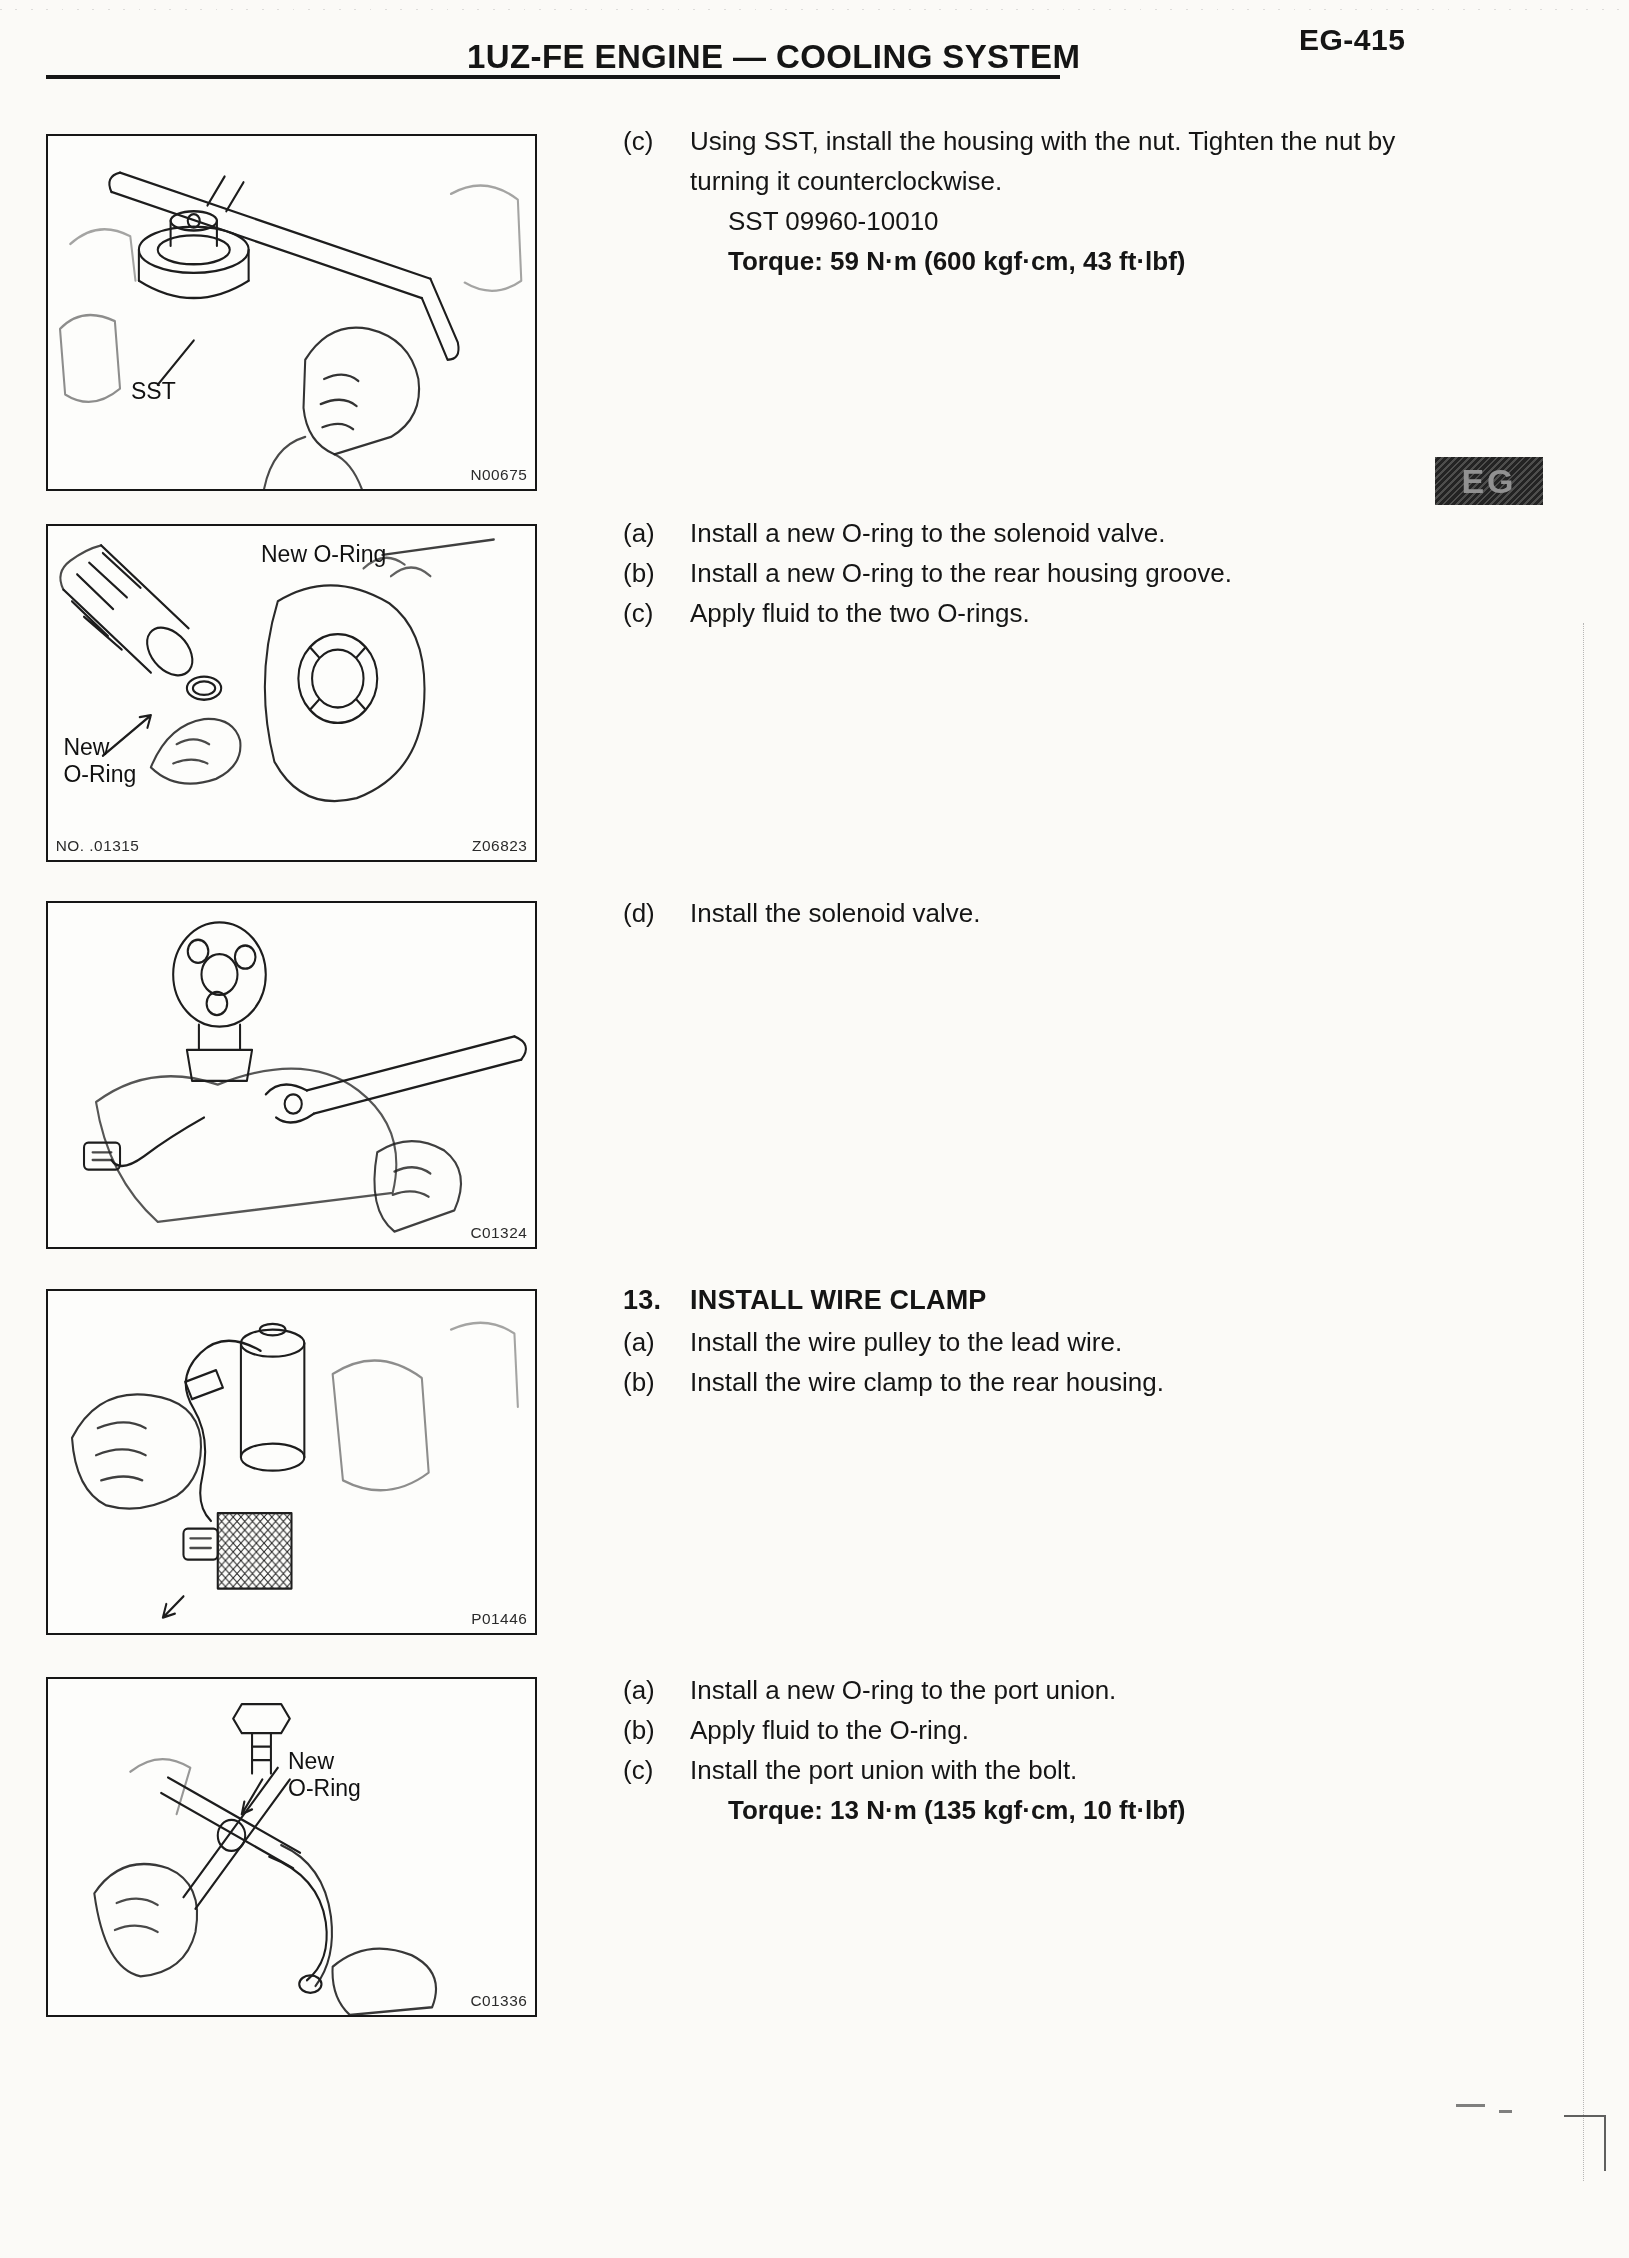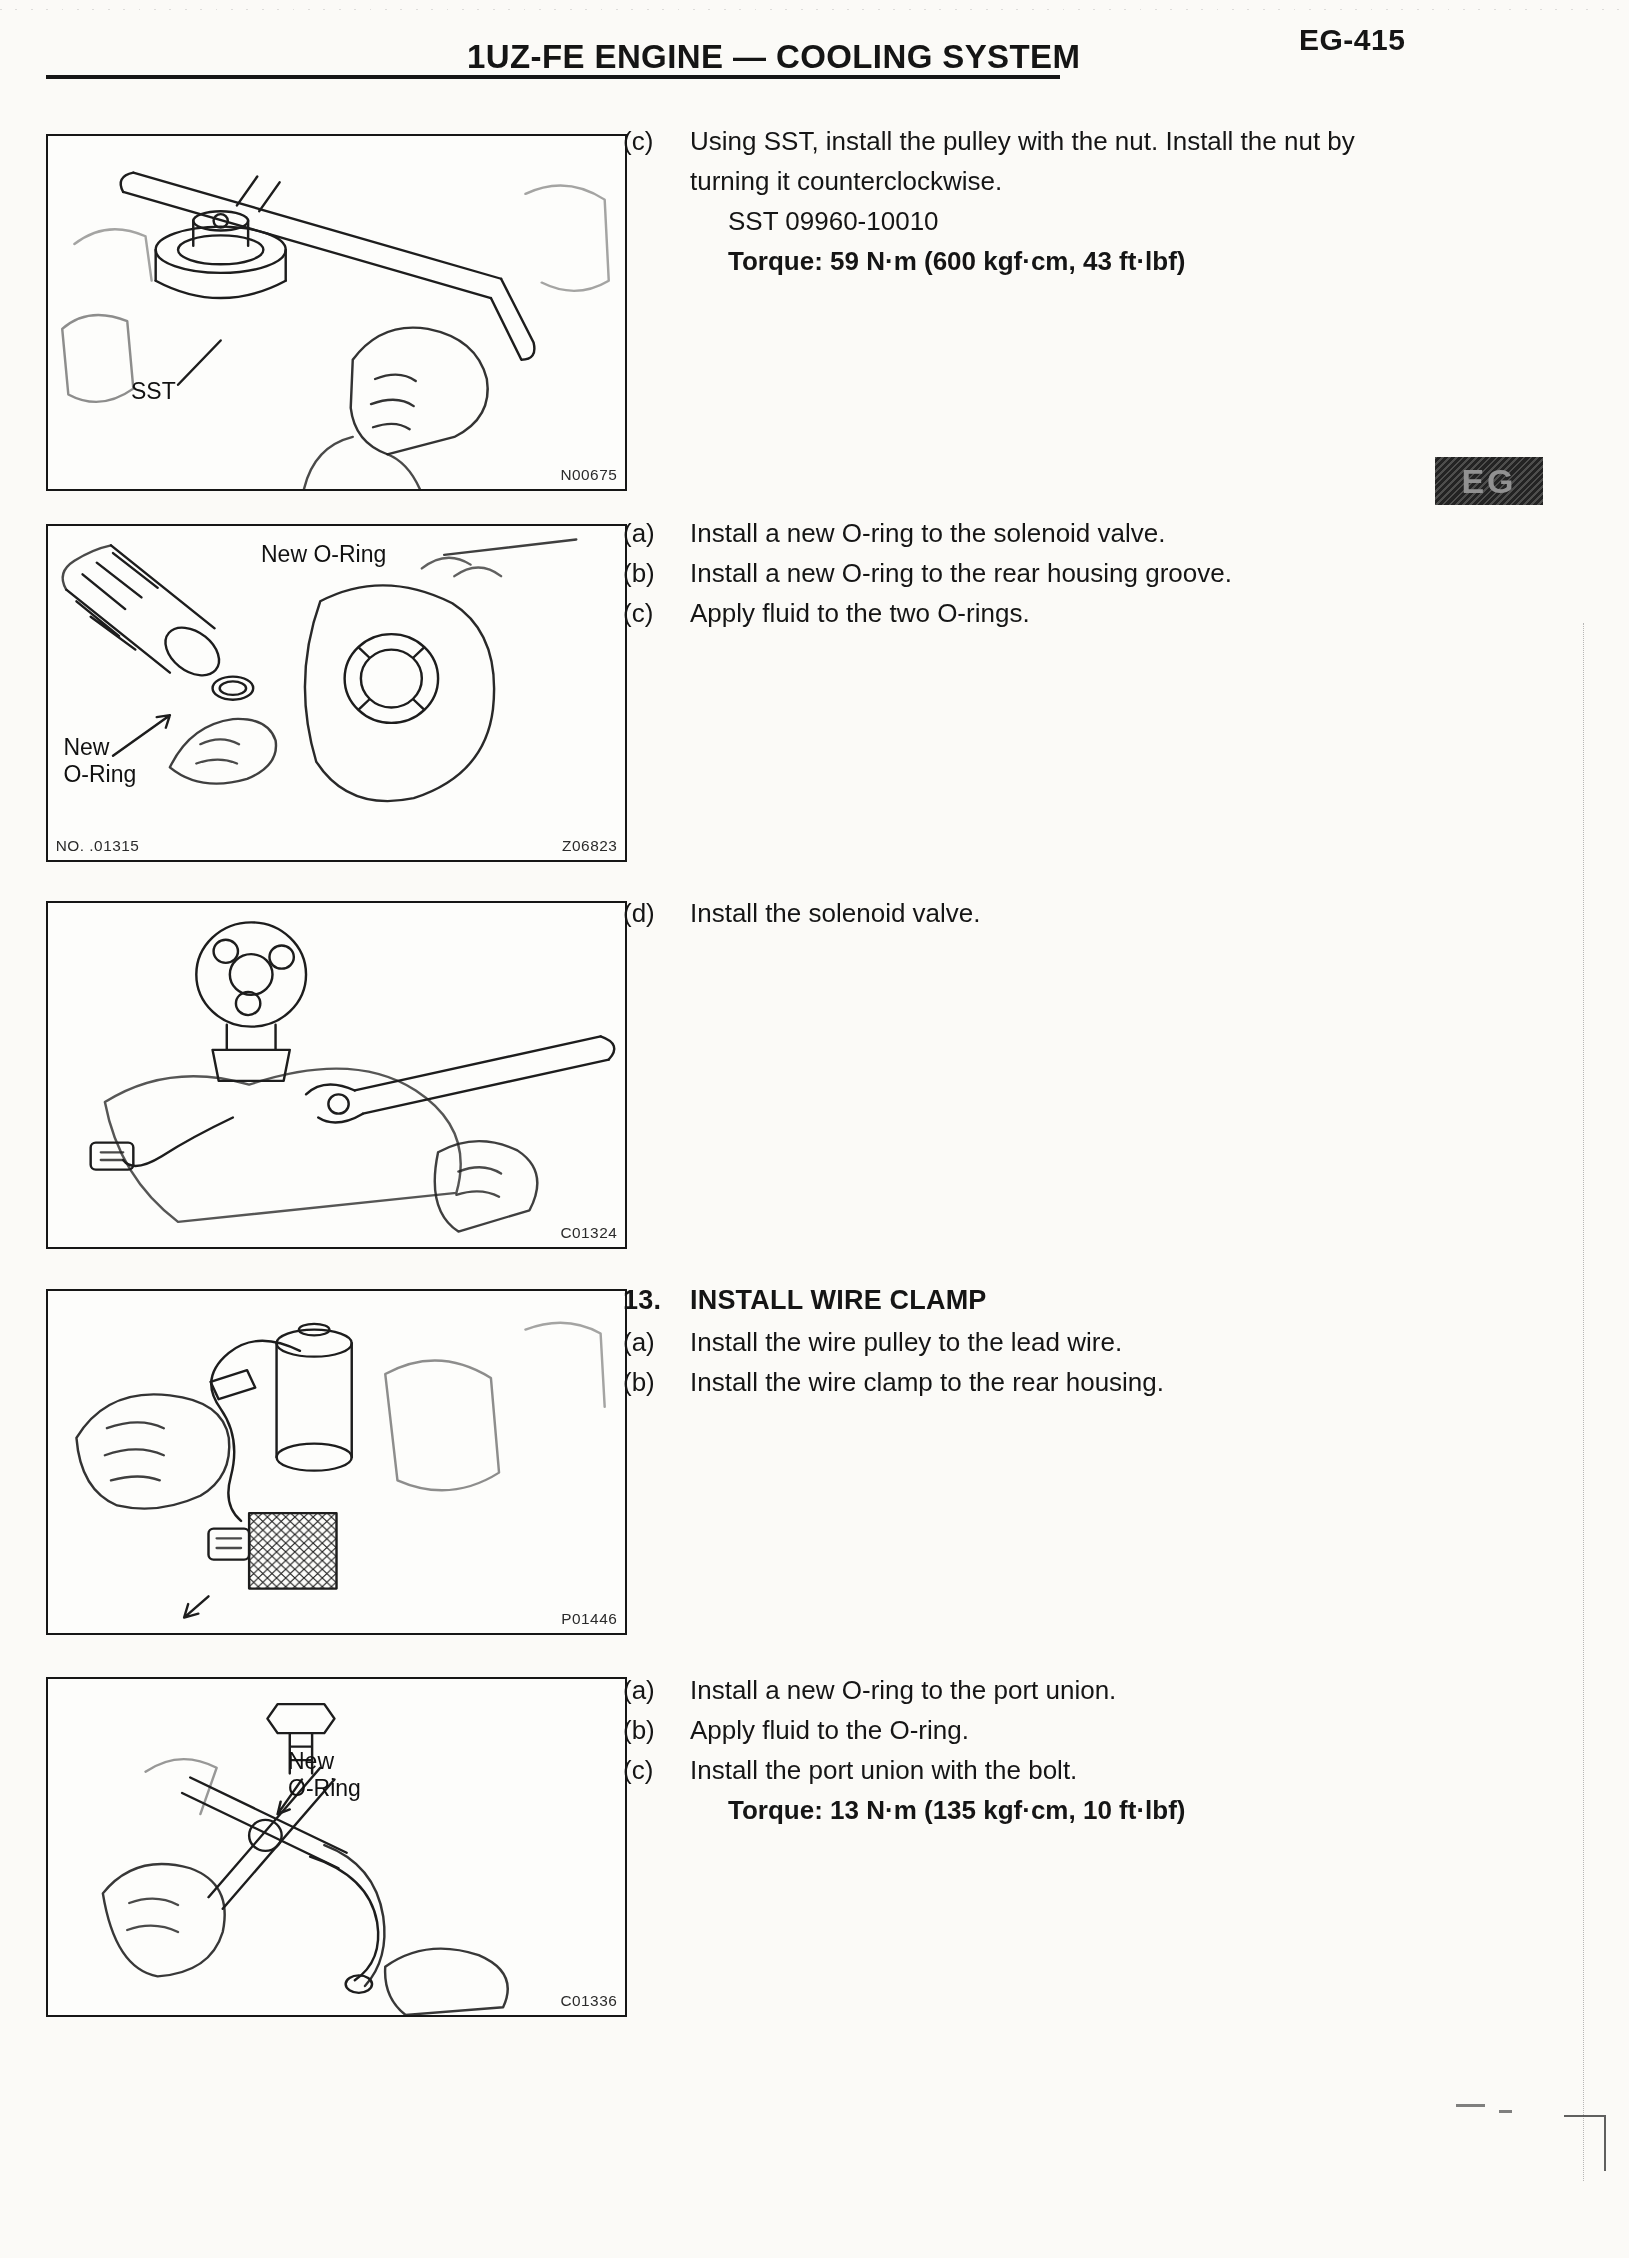--- a/index.html
+++ b/index.html
@@ -6,21 +6,21 @@
   html,body { background:#e8e8e6; }
   body { font-family:"Liberation Sans","DejaVu Sans",sans-serif; }
   .page {
     position:relative; width:1629px; height:2259px;
     background:#fbfaf7; color:#151515; overflow:hidden; margin:0 auto;
   }
   .header-title { position:absolute; left:467px; top:38px; font-size:33px; font-weight:700; letter-spacing:0.4px; }
   .page-number  { position:absolute; left:1299px; top:23px; font-size:30px; font-weight:700; letter-spacing:0.5px; }
   .header-rule  { position:absolute; left:46px; top:75px; width:1014px; height:3.8px; background:#161616; }
 
-  .figure { position:absolute; left:46px; width:581px; border:2.9px solid #161616; background:#fdfdfb; }
+  .figure { position:absolute; left:46px; width:491px; border:2.9px solid #161616; background:#fdfdfb; }
   .figure svg { display:block; width:100%; height:100%; }
   .fig-label { position:absolute; font-size:23px; line-height:1.18; white-space:pre-line; color:#111; }
   .fig-code  { position:absolute; font-size:15.4px; color:#2b2b2b; letter-spacing:0.5px; }
 
   .text-block { position:absolute; left:623px; width:813px; }
   .step   { display:grid; grid-template-columns:67px 1fr; font-size:26px; line-height:40px; }
   .heading{ display:grid; grid-template-columns:67px 1fr; font-size:27px; font-weight:700; line-height:44px; letter-spacing:0.2px; }
   .cont   { margin-left:105px; font-size:26px; line-height:40px; }
   .torque { font-weight:700; }
 
@@ -176,21 +176,21 @@
       </g>
     </svg>
     <span class="fig-label" style="left:240px;top:69px">New
 O-Ring</span>
     <span class="fig-code" style="right:7.7px;bottom:4.8px">C01336</span>
   </figure>
 
   <section class="text-block" style="top:121px">
     <div class="step">
       <span>(c)</span>
-      <span>Using SST, install the pulley with the nut. Install the nut by turning it counterclockwise.</span>
+      <span>Using SST, install the housing with the nut. Tighten the nut by turning it counterclockwise.</span>
     </div>
     <div class="cont">SST 09960-10010</div>
     <div class="cont torque">Torque: 59 N·m (600 kgf·cm, 43 ft·lbf)</div>
   </section>
 
   <section class="text-block" style="top:513px">
     <div class="step">
       <span>(a)</span>
       <span>Install a new O-ring to the solenoid valve.</span>
     </div>

